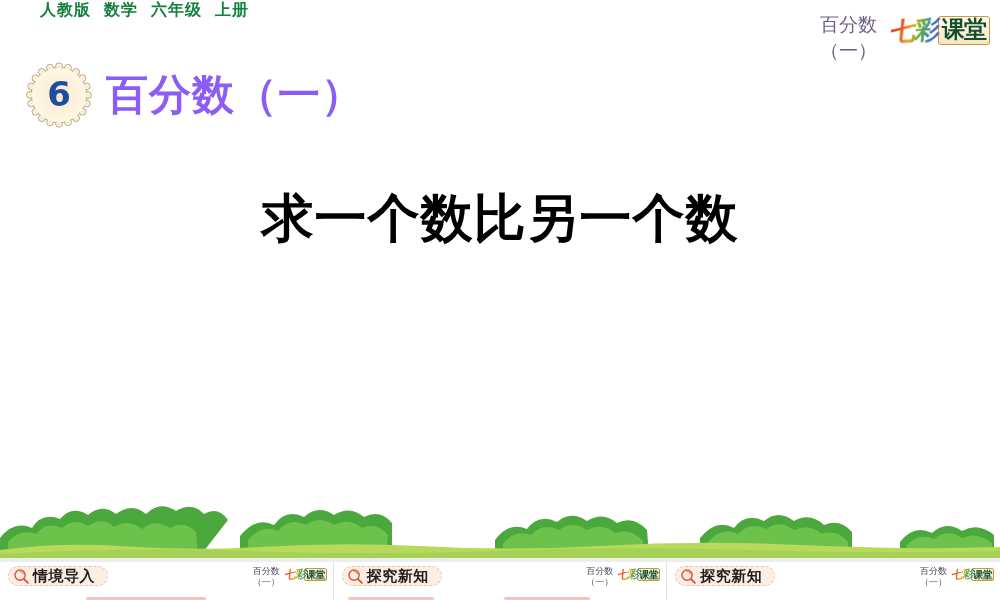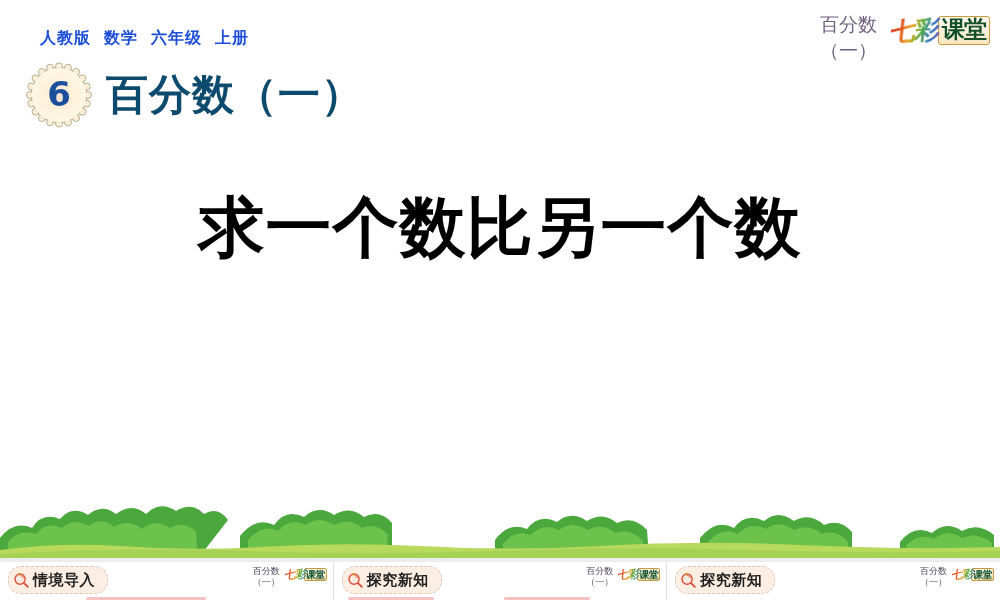--- a/index.html
+++ b/index.html
@@ -17,25 +17,25 @@
     position: relative;
     width: 1000px;
     height: 600px;
     background: #ffffff;
   }
 
   
   .edition-line {
     position: absolute;
     left: 40px;
-    top: 28px;
+    top: 0;
     font-family: "Liberation Serif", "DejaVu Serif", serif;
     font-size: 16px;
     font-weight: bold;
-    color: #1d4ed8;
+    color: #15803d;
     letter-spacing: 1px;
     white-space: nowrap;
   }
   .edition-line span { margin-right: 13px; }
   .edition-line span:last-child { margin-right: 0; }
 
   .chapter-row {
     position: absolute;
     left: 26px;
     top: 62px;
@@ -63,21 +63,21 @@
     font-weight: bold;
     color: #1b4f9c;
     padding-bottom: 2px;
     box-sizing: border-box;
   }
   .chapter-title {
     margin-left: 14px;
     font-family: "DejaVu Sans", "Liberation Sans", sans-serif;
     font-size: 42px;
     font-weight: bold;
-    color: #0c4a6e;
+    color: #8b5cf6;
     letter-spacing: 1px;
     white-space: nowrap;
   }
 
   .corner-brand {
     position: absolute;
     right: 10px;
     top: 12px;
     display: flex;
     align-items: flex-start;
@@ -128,21 +128,21 @@
   }
 
   
   .main-title {
     position: absolute;
     left: 0;
     right: 0;
     top: 186px;
     text-align: center;
     font-family: "Liberation Serif", "DejaVu Serif", serif;
-    font-size: 66px;
+    font-size: 52px;
     font-weight: bold;
     color: #000000;
     line-height: 1.28;
     letter-spacing: 1px;
   }
   .main-title .tl { display: block; }
 
   
   .scenery {
     position: absolute;
@@ -182,21 +182,21 @@
     overflow: hidden;
   }
   .footer-panel:last-child { border-right: none; }
 
   .nav-pill {
     position: absolute;
     left: 8px;
     top: 4px;
     display: flex;
     align-items: center;
-    height: 28px;
+    height: 20px;
     padding: 0 12px 0 4px;
     background: #fdeee4;
     border: 1px dashed #d9c6bb;
     border-radius: 13px;
     box-sizing: border-box;
   }
   .nav-pill .pill-icon {
     width: 17px;
     height: 17px;
     flex: 0 0 auto;

